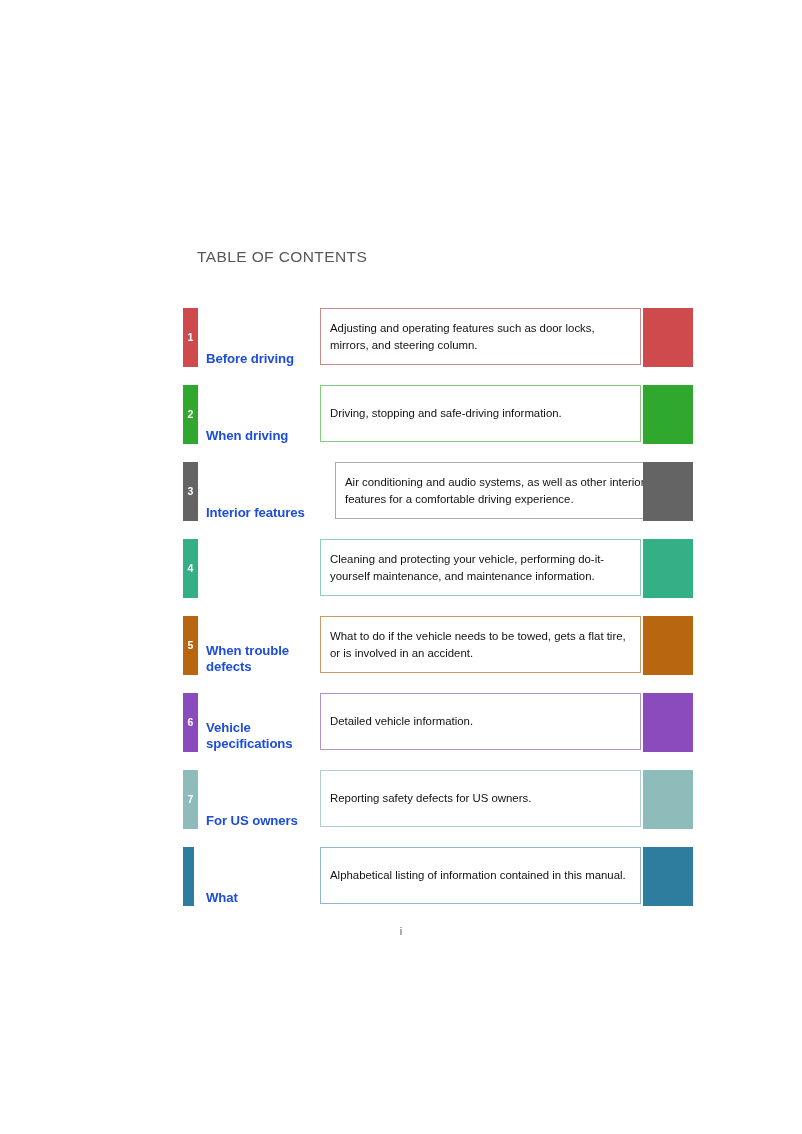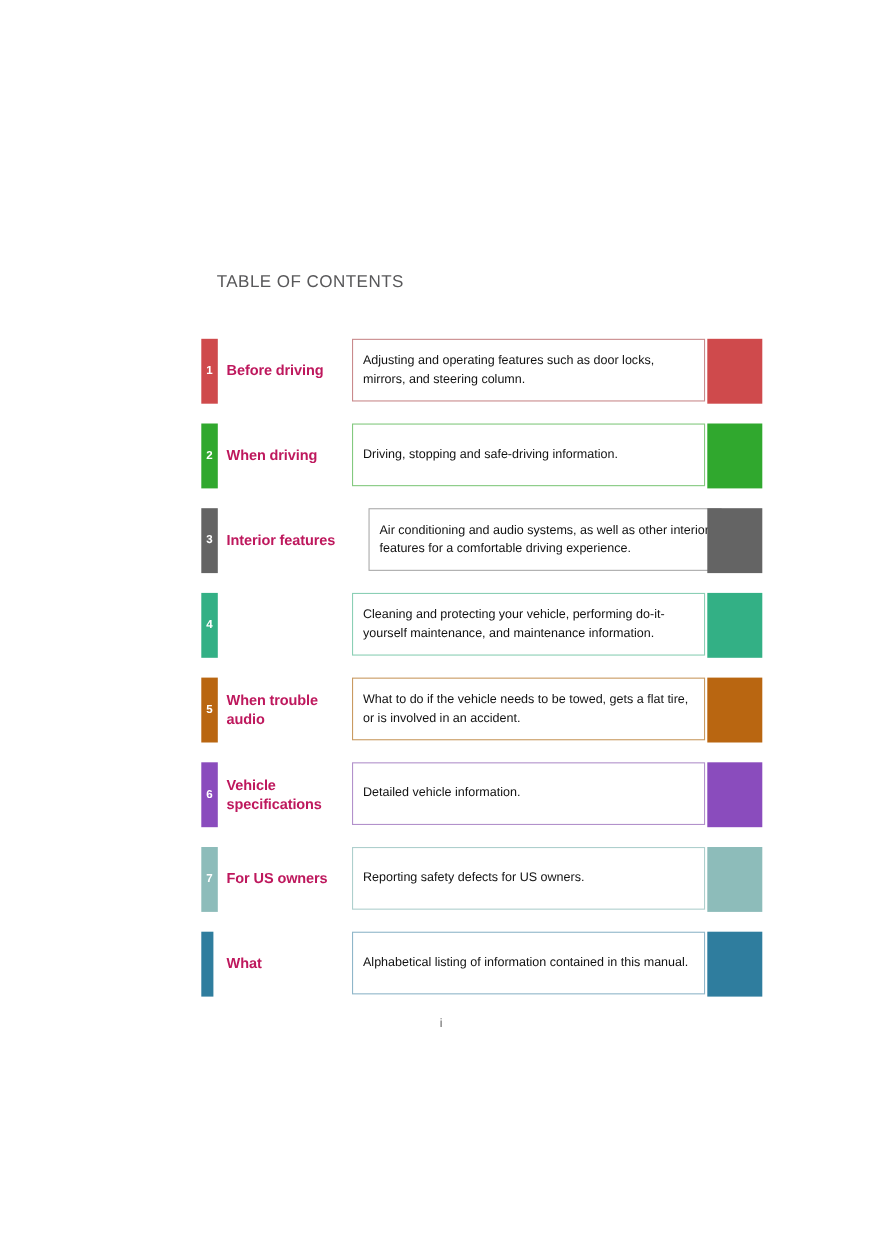--- a/index.html
+++ b/index.html
@@ -76,22 +76,22 @@
 
   
   .section-title {
     position: absolute;
     left: 23px;
     top: 0;
     width: 125px;
     height: 59px;
     display: flex;
     flex-direction: column;
-    justify-content: center;
-    color: #be185d;
+    justify-content: flex-end;
+    color: #1d4ed8;
     font-size: 13.2px;
     font-weight: 700;
     line-height: 1.22;
     letter-spacing: -0.1px;
     font-family: "Liberation Sans", sans-serif;
   }
   .section-title .ttl-line { display: block; }
 
   
   .desc-box {
@@ -187,21 +187,21 @@
           <div class="desc-text">Cleaning and protecting your vehicle, performing do-it-yourself maintenance, and maintenance information.</div>
         </div>
         <div class="color-block" style="background: rgb(51, 176, 133);"></div>
       </div>
       <div class="toc-row">
         <div class="tab-marker" style="background: rgb(185, 102, 17);">
           <span class="tab-number">5</span>
         </div>
         <div class="section-title">
           <span class="ttl-line">When trouble</span>
-          <span class="ttl-line">audio</span>
+          <span class="ttl-line">defects</span>
         </div>
         <div class="desc-box" style="border-color: rgb(201, 154, 97);">
           <div class="desc-text">What to do if the vehicle needs to be towed, gets a flat tire, or is involved in an accident.</div>
         </div>
         <div class="color-block" style="background: rgb(185, 102, 17);"></div>
       </div>
       <div class="toc-row">
         <div class="tab-marker" style="background: rgb(138, 76, 189);">
           <span class="tab-number">6</span>
         </div>

